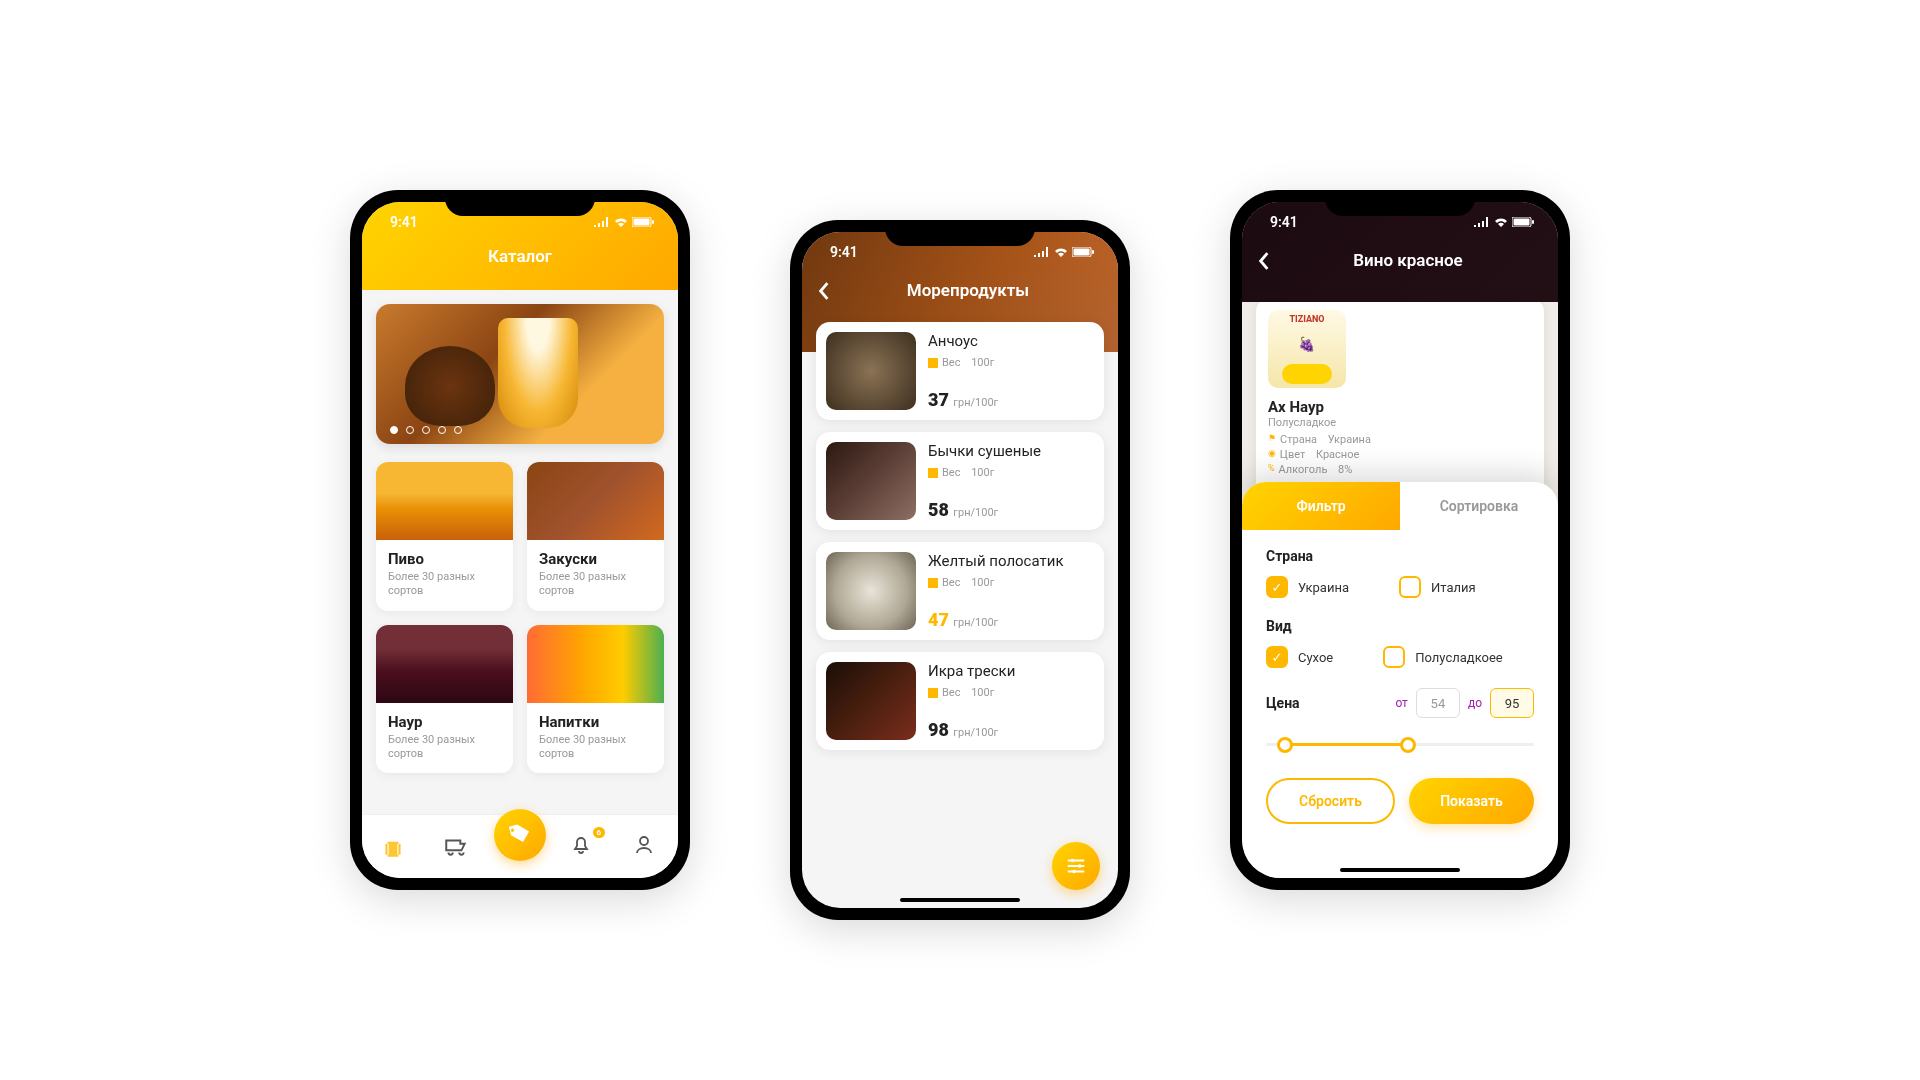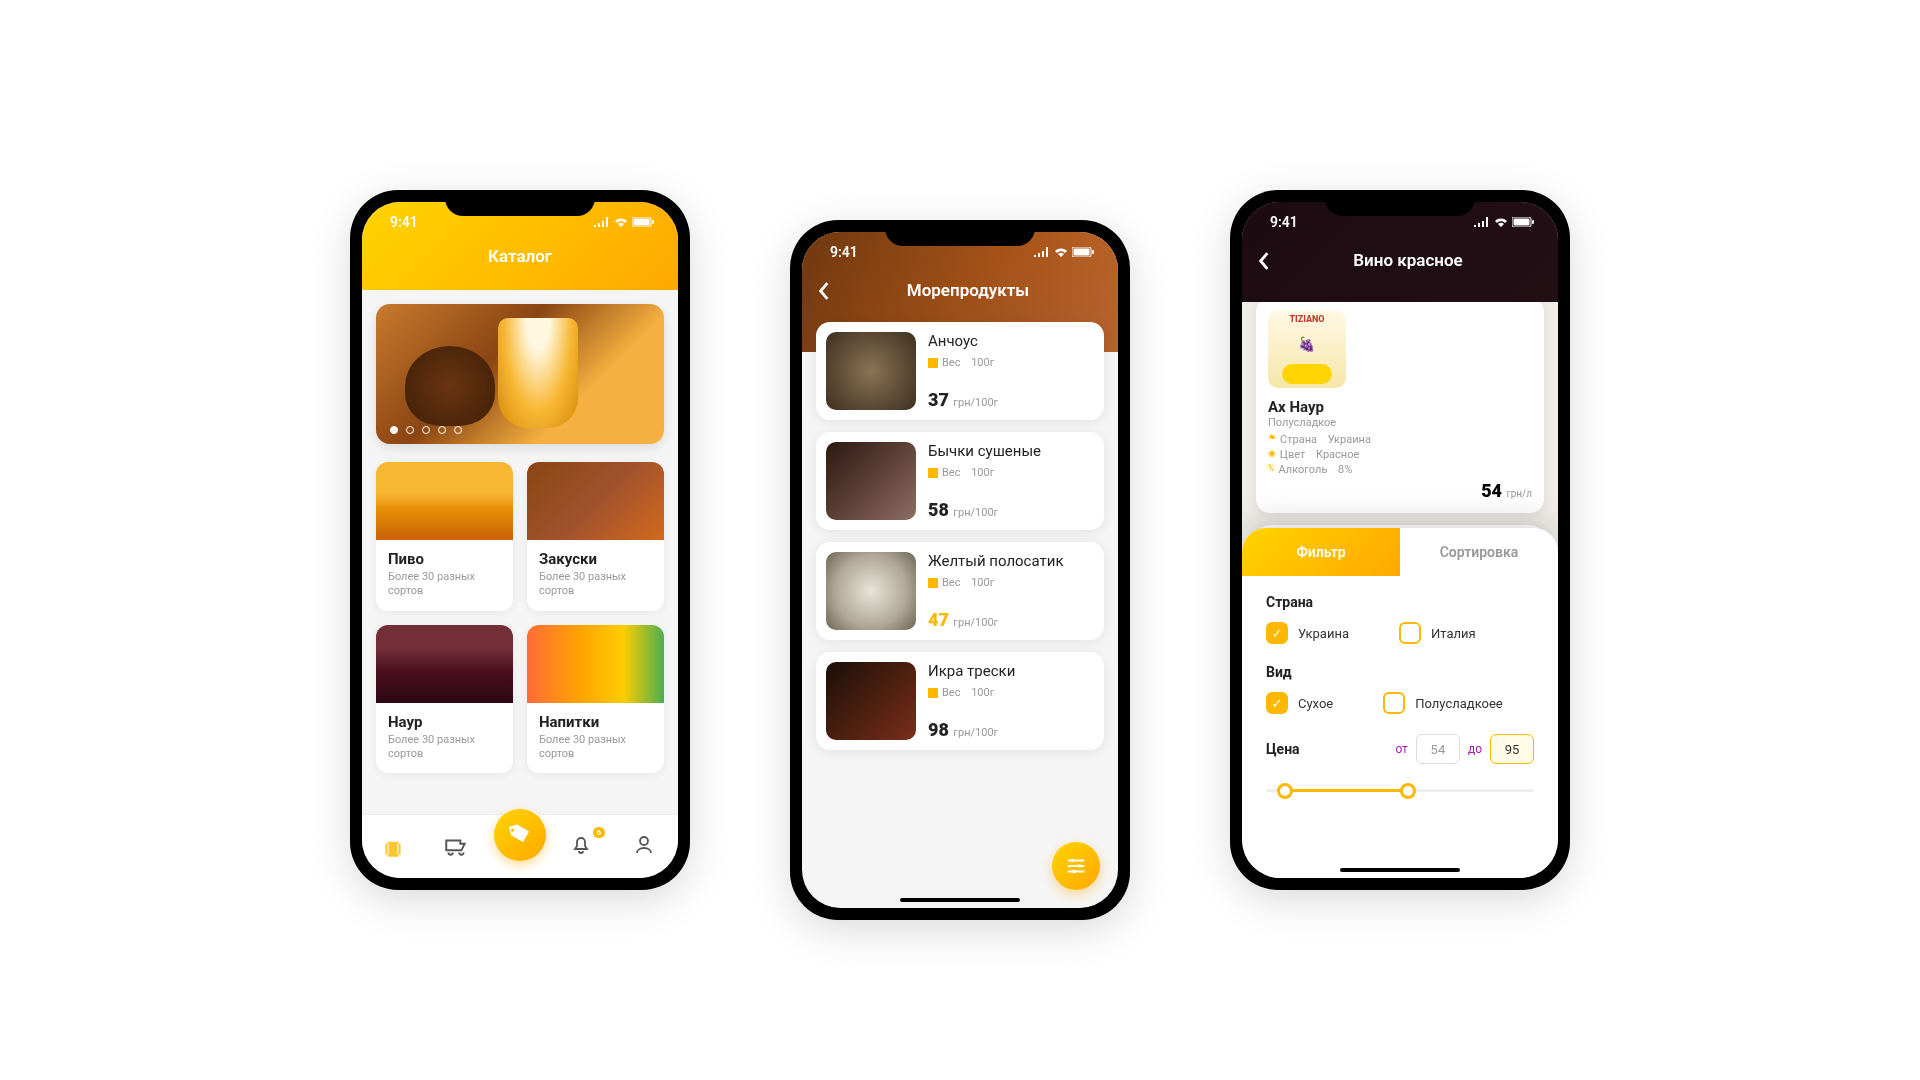--- a/index.html
+++ b/index.html
@@ -360,17 +360,21 @@
           <input class="price-input" value="54" style="">
           <label>до</label>
           <input class="price-input hl" value="95" style="">
         </div>
         <div class="slider">
           <div class="slider-track"></div>
           <div class="slider-fill"></div>
           <div class="slider-thumb" style="left:4%;"></div>
           <div class="slider-thumb" style="left:50%;"></div>
         </div>
+        <div class="btn-row">
+          <div class="btn btn-outline">Сбросить</div>
+          <div class="btn btn-fill">Показать</div>
+        </div>
       </div>
       <div class="home-indicator"></div>
     </div>
   </div>
 </div>
 
 </body></html>

